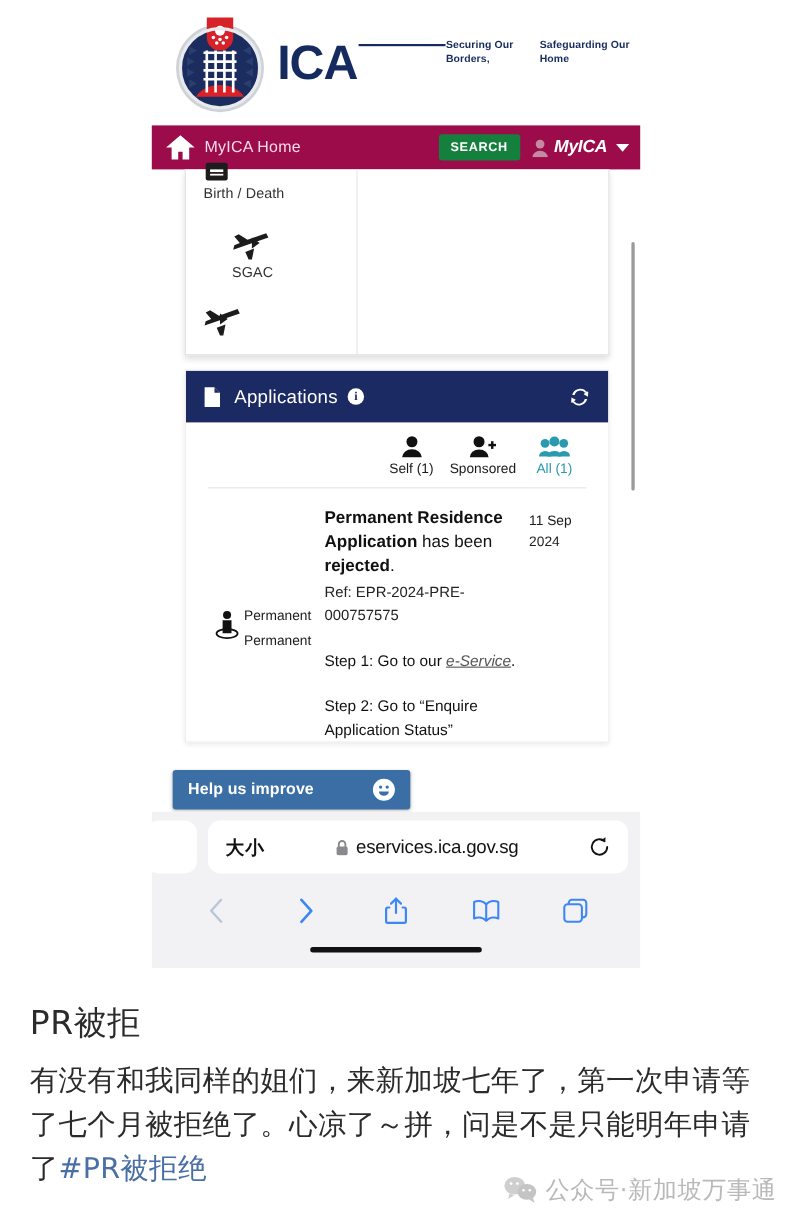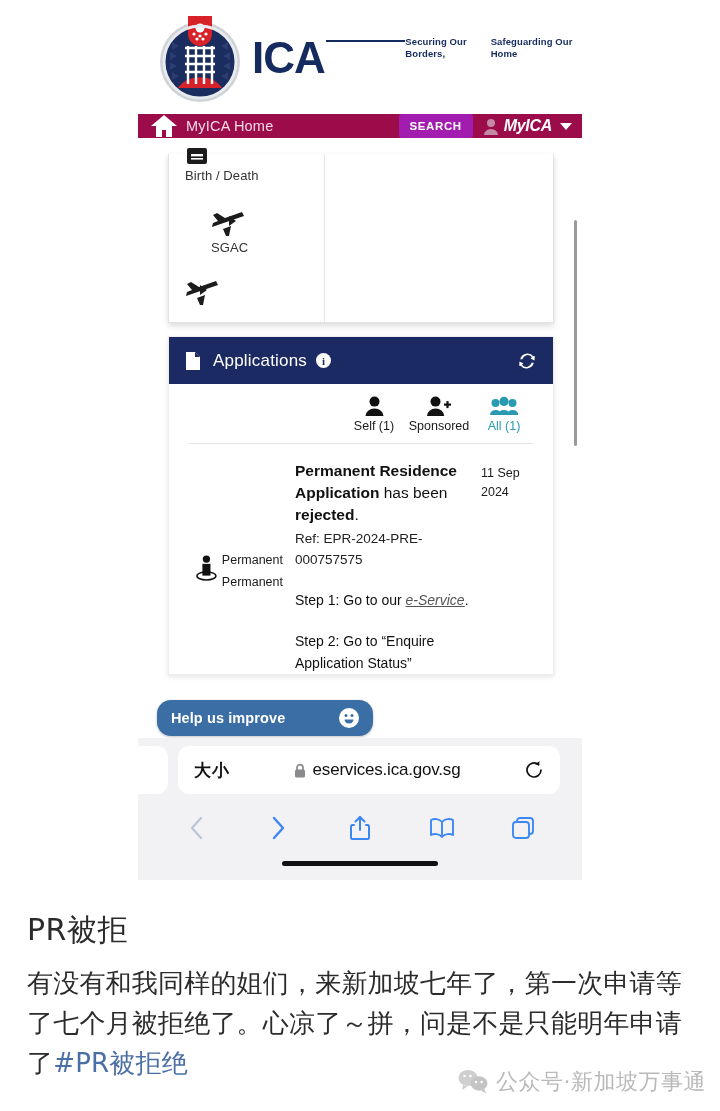--- a/index.html
+++ b/index.html
@@ -29,31 +29,31 @@
   .ica-text{display:flex;flex-direction:row;justify-content:center;padding-top:4px;}
   .ica-word{
     font-family:"Liberation Sans",sans-serif;
     font-weight:bold;font-size:44px;letter-spacing:-1px;color:#152a5e;line-height:1;
   }
   .ica-rule{width:97px;height:2px;background:#152a5e;margin:4px 0 3px 1px;}
   .ica-tag{font-size:9.5px;color:#152a5e;line-height:1.25;font-weight:600;letter-spacing:.1px;}
 
   
   .navbar{
-    position:absolute;left:138px;top:114px;width:444px;height:24px;
+    position:absolute;left:138px;top:114px;width:444px;height:40px;
     background:#9c0b4a;
     display:flex;align-items:center;
   }
   .nav-home-icon{margin-left:12px;width:28px;height:26px;display:block;}
   .nav-home-label{
     color:#f4dbe7;font-size:14.5px;margin-left:8px;letter-spacing:.2px;
   }
   .nav-right{margin-left:auto;display:flex;align-items:center;padding-right:6px;}
   .search-btn{
-    background:#a21caf;color:#ffffff;font-size:11.5px;font-weight:bold;
+    background:#15803d;color:#ffffff;font-size:11.5px;font-weight:bold;
     letter-spacing:.6px;padding:6px 11px;border-radius:3px;border:none;
     font-family:"Liberation Sans",sans-serif;
   }
   .user-icon{margin-left:10px;width:16px;height:17px;display:block;}
   .myica-label{
     color:#ffffff;font-size:16px;font-weight:bold;font-style:italic;margin-left:5px;
     letter-spacing:-.3px;
   }
   .caret{
     width:0;height:0;border-left:6px solid transparent;border-right:6px solid transparent;
@@ -122,36 +122,36 @@
 
   
   .page-scroll{
     position:absolute;left:574px;top:220px;width:3px;height:226px;
     background:#9a9a9a;border-radius:2px;
   }
 
   
   .help-tab{
     position:absolute;left:157px;top:700px;width:188px;height:36px;
-    background:#3a6ea5;border-radius:14px;
+    background:#3a6ea5;border-radius:3px;
     display:flex;align-items:center;padding:0 14px;
     box-shadow:0 1px 3px rgba(0,0,0,.25);
   }
   .help-lbl{color:#ffffff;font-size:14.5px;font-weight:bold;letter-spacing:.1px;}
   .smiley{
     margin-left:auto;width:20px;height:20px;border-radius:50%;background:#ffffff;
     display:flex;align-items:center;justify-content:center;
   }
 
   
   .safari{
     position:absolute;left:138px;top:738px;width:444px;height:142px;
     background:#f2f2f5;
   }
-  .url-row{position:absolute;left:0;top:8px;width:444px;height:50px;text-align:center;}
+  .url-row{position:absolute;left:11px;top:8px;width:444px;height:50px;text-align:center;}
   .side-pill{
     position:absolute;left:-16px;top:0;width:46px;height:48px;border-radius:11px;background:#ffffff;
   }
   .url-bar{
     position:absolute;left:40px;top:0;width:382px;height:48px;border-radius:11px;background:#ffffff;
     display:flex;align-items:center;padding:0 16px;box-sizing:border-box;
   }
   .size-btn{font-size:17px;color:#111;font-weight:600;letter-spacing:1px;}
   .url-mid{flex:1;display:flex;align-items:center;justify-content:center;gap:7px;}
   .lock{display:block;}

